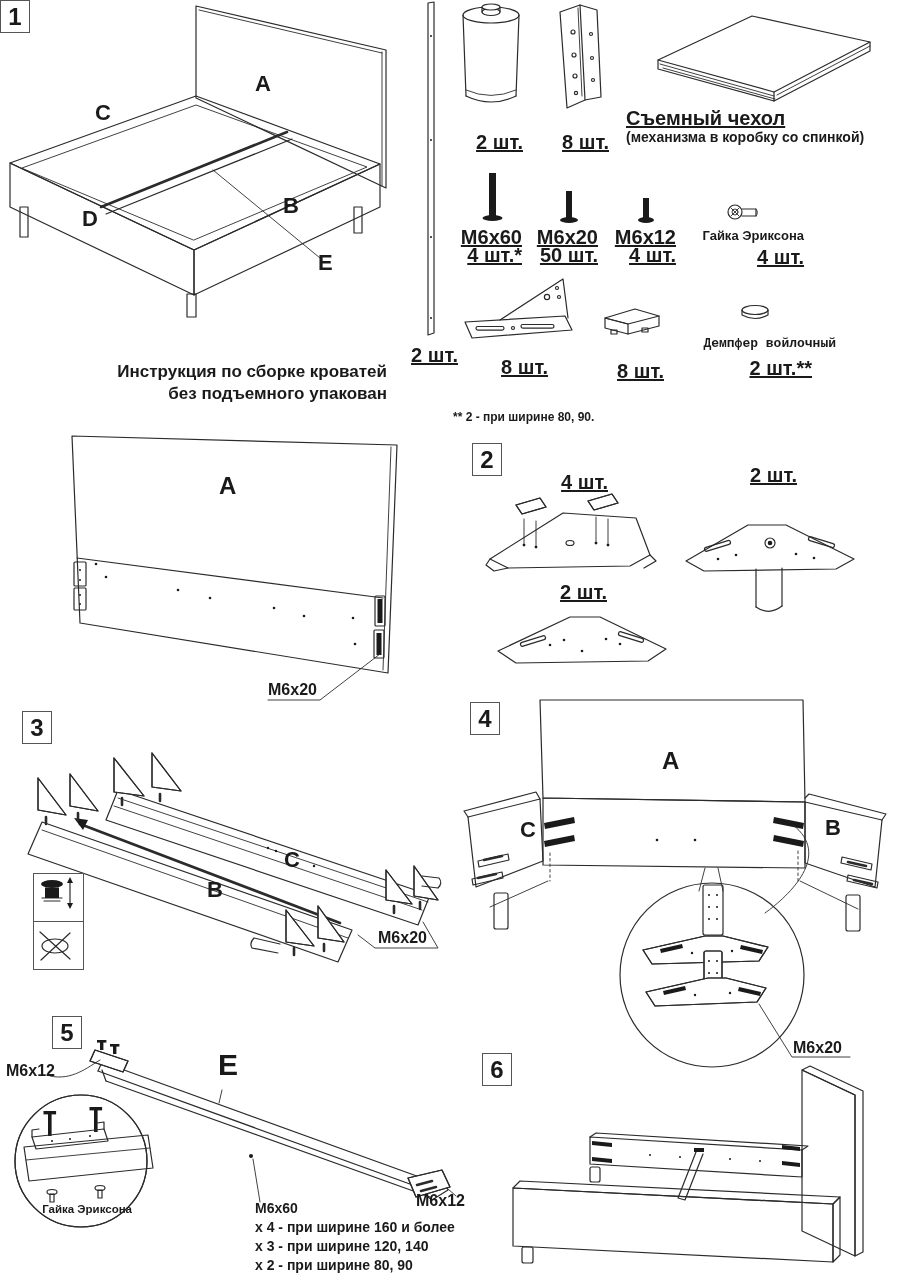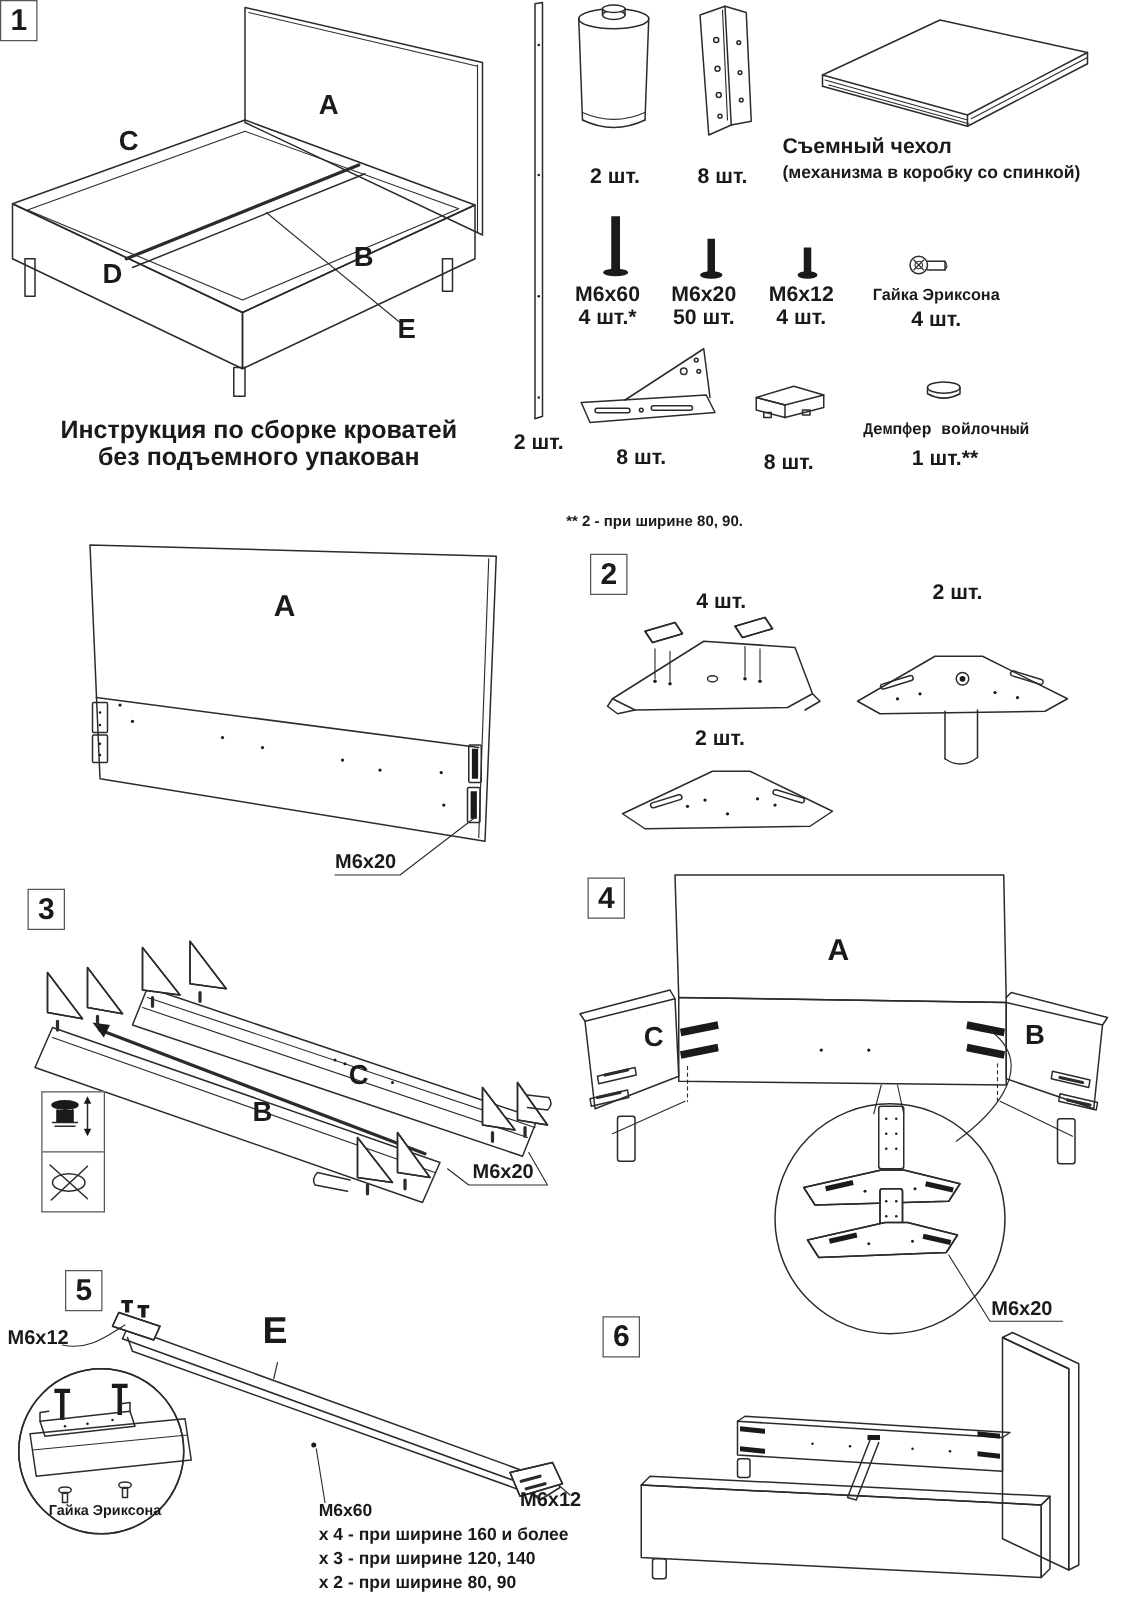--- a/index.html
+++ b/index.html
@@ -6,22 +6,22 @@
   #sheet{position:relative;width:900px;height:1280px;background:#fff;overflow:hidden;
          font-family:"Liberation Sans",sans-serif;color:#1a1a1a;}
   svg{position:absolute;overflow:visible;}
   svg *{stroke:#2b2b2b;fill:none;stroke-width:1.2;stroke-linejoin:round;stroke-linecap:round;}
   svg .f{fill:#1a1a1a;stroke:none;}
   svg .w{fill:#fff;}
   svg .bold{stroke-width:2.6;}
   svg .dash{stroke-dasharray:2.5,3;}
   svg .thin{stroke-width:.9;}
   .lbl{position:absolute;font-weight:bold;color:#1a1a1a;white-space:nowrap;}
-  .c{text-align:center;}
-  .t17{font-size:20px;} .t16{font-size:16px;} .t15{font-size:17px;} .t14{font-size:14px;}
+  .c{text-align:right;}
+  .t17{font-size:17px;margin-top:29px;} .t16{font-size:16px;} .t15{font-size:20px;text-decoration:underline;} .t14{font-size:14px;}
   .t13{font-size:13px;} .t12{font-size:12px;} .t11{font-size:11.5px;}
   .letter{font-size:22px;} .bigletter{font-size:30px;}
   .stepnum{position:absolute;width:28px;height:31px;border:1.7px solid #555;background:#fff;
            display:flex;align-items:center;justify-content:center;font-size:24px;font-weight:bold;}
   .inset{position:absolute;left:33px;top:873px;width:49px;height:95px;border:1.6px solid #555;background:#fff;}
   .inset .cell{width:100%;height:47px;box-sizing:border-box;}
   .inset .cell+.cell{border-top:1.6px solid #555;}
 </style>
 </head>
 <body>
@@ -163,21 +163,21 @@
   <div class="lbl t15 c" style="left:450px;top:244px;width:72px;">4 шт.*</div>
   <div class="lbl t15 c" style="left:528px;top:226px;width:70px;">M6x20</div>
   <div class="lbl t15 c" style="left:528px;top:244px;width:70px;">50 шт.</div>
   <div class="lbl t15 c" style="left:606px;top:226px;width:70px;">M6x12</div>
   <div class="lbl t15 c" style="left:606px;top:244px;width:70px;">4 шт.</div>
   <div class="lbl t13 c" style="left:694px;top:228px;width:110px;">Гайка Эриксона</div>
   <div class="lbl t15 c" style="left:694px;top:246px;width:110px;">4 шт.</div>
   <div class="lbl t15 c" style="left:478px;top:356px;width:70px;">8 шт.</div>
   <div class="lbl t15 c" style="left:598px;top:360px;width:66px;">8 шт.</div>
   <div class="lbl t13 c" style="left:678px;top:336px;width:158px;font-family:Liberation Mono, monospace;">Демпфер войлочный</div>
-  <div class="lbl t15 c" style="left:700px;top:357px;width:112px;">1 шт.**</div>
+  <div class="lbl t15 c" style="left:700px;top:357px;width:112px;">2 шт.**</div>
   <div class="lbl t12" style="left:413px;top:410px;margin-left:40px;">** 2 - при ширине 80, 90.</div>
 
   <div class="stepnum">
       <span style="position:static">1</span>
     </div>
   <svg style="left:58px;top:430px" width="345" height="275" viewBox="0 0 345 275">
     <path d="M14,6 L339,15 L330,243 L22,193 Z"></path>
     <path class="thin" d="M333,17 L325,240"></path>
     <path d="M19,128 L325,168"></path>
     <rect x="16" y="132" width="12" height="24" rx="1"></rect>

